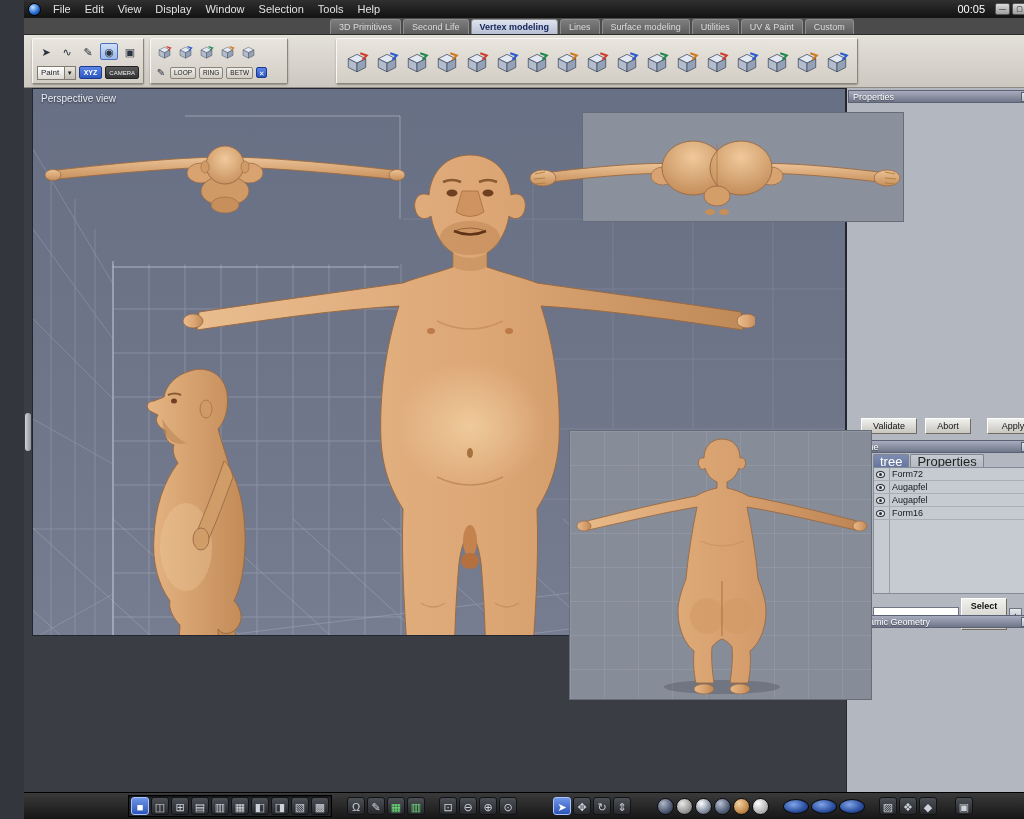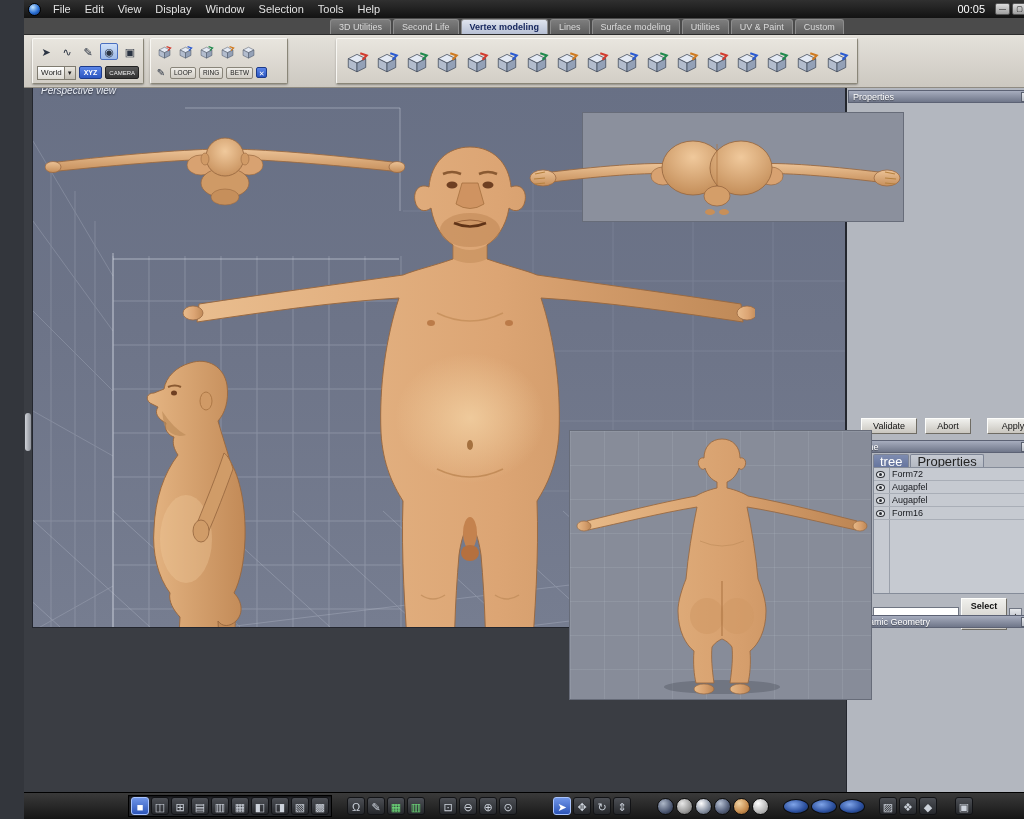--- a/index.html
+++ b/index.html
@@ -52,22 +52,22 @@
   .tiny{height:12px;font-size:6.5px;padding:0 3px;background:linear-gradient(#efede8,#d0ccc4);
     border:1px solid #89857a;color:#222;border-radius:2px;}
   .blue-x{width:11px;height:11px;line-height:11px;text-align:center;background:linear-gradient(#5c86e8,#2a55c0);
     color:#fff;font-size:7px;border:1px solid #1c3a8a;border-radius:2px;}
   .mini-ic{font-size:10px;color:#2a3342;width:12px;text-align:center;}
 
   
   .frame-left{position:absolute;left:0;top:88px;width:8px;height:704px;background:#3a3d43;z-index:3;}
   .frame-left .handle{position:absolute;left:1px;top:325px;width:6px;height:38px;border-radius:3px;
     background:linear-gradient(90deg,#cfd2d8,#8f939b);}
-  .viewport{position:absolute;left:8px;top:80px;width:814px;height:548px;overflow:hidden;
-    background:linear-gradient(#687085 0%,#6d7488 45%,#767d90 100%);border:1px solid #23262e;font-style:italic;}
+  .viewport{position:absolute;left:8px;top:88px;width:814px;height:548px;overflow:hidden;
+    background:linear-gradient(#687085 0%,#6d7488 45%,#767d90 100%);border:1px solid #23262e;}
   .vp-label{position:absolute;left:8px;top:4px;font-size:10px;color:#e8ecf4;
     text-shadow:0 1px 2px rgba(0,0,0,.6);z-index:4;}
   .vp-overlay{position:absolute;left:0;top:0;z-index:1;}
   .fig{position:absolute;z-index:3;}
   .axis-caption{position:absolute;left:52px;top:661px;font-size:9px;color:#e2e6ef;z-index:4;
     text-shadow:0 1px 1px rgba(0,0,0,.5);}
 
   
   .insetA{position:absolute;left:558px;top:112px;width:322px;height:110px;background:#8b909d;
     border:1px solid #676c79;z-index:5;}
@@ -155,42 +155,42 @@
     <span class="mb-spacer"></span>
     <span class="clock">00:05</span>
     <span class="winbtns" id="winbtns">
         <span class="winbtn">—</span>
         <span class="winbtn">▢</span>
         <span class="winbtn">✕</span>
       </span>
   </div>
 
   <div class="tabstrip" id="tabstrip">
-      <span class="tab">3D Utilities</span>
+      <span class="tab">3D Primitives</span>
       <span class="tab">Second Life</span>
       <span class="tab active">Vertex modeling</span>
       <span class="tab">Lines</span>
       <span class="tab">Surface modeling</span>
       <span class="tab">Utilities</span>
       <span class="tab">UV &amp; Paint</span>
       <span class="tab">Custom</span>
     </div>
 
   <div class="toolbar">
     <div class="tbgroup g1">
       <div class="tbrow" id="selTools">
           <span class="tb-ic">➤</span>
           <span class="tb-ic">∿</span>
           <span class="tb-ic">✎</span>
           <span class="tb-ic active">◉</span>
           <span class="tb-ic">▣</span>
         </div>
       <div class="tbrow">
         <div class="dropdown">
-          <span>World</span>
+          <span>Paint</span>
           <span class="dd-arrow">▼</span>
         </div>
         <button class="xyz">XYZ</button>
         <button class="cam">CAMERA</button>
       </div>
     </div>
     <div class="tbgroup g2">
       <div class="tbrow" id="modeIcons">
           <span class="tb-ic">
             <svg width="15" height="14" viewBox="0 0 22 20">

